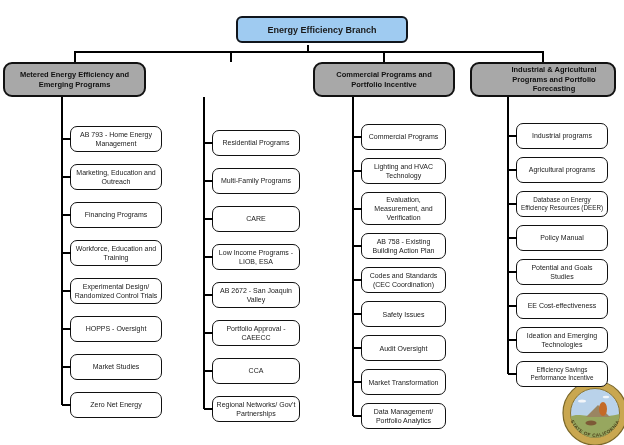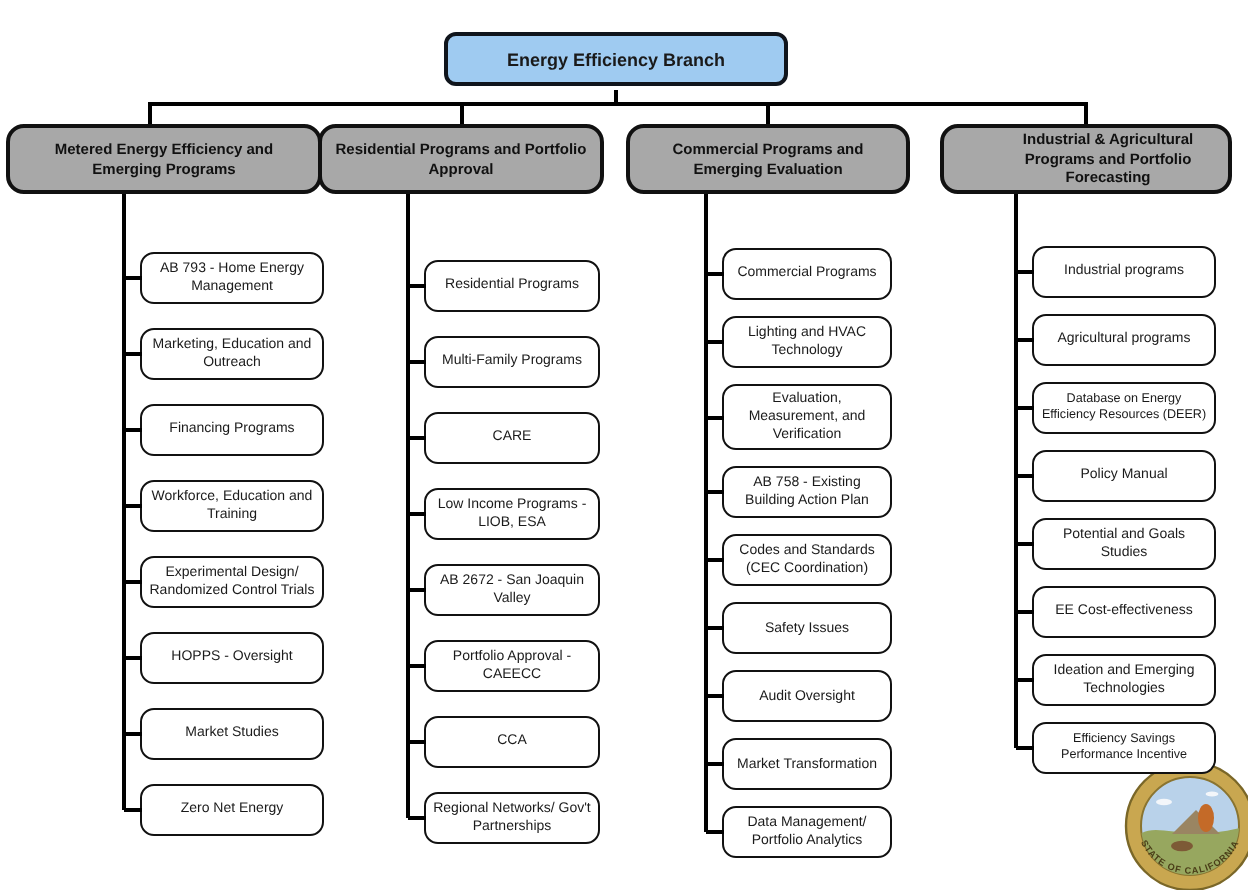--- a/index.html
+++ b/index.html
@@ -2,39 +2,39 @@
 <html style="--root-fill: #9FCBF1; --header-fill: #A8A8A8; --line: #000000;"><head>
 <meta charset="utf-8">
 <style>
   html,body{margin:0;padding:0;background:#fff;}
   #canvas{
     position:relative;width:624px;height:445px;background:#fff;overflow:hidden;
     font-family:"Liberation Sans",sans-serif;color:#1a1a1a;
   }
   
   .root-node{
-    position:absolute;left:222px;top:16px;width:172px;height:27px;box-sizing:border-box;
+    position:absolute;left:236px;top:16px;width:172px;height:27px;box-sizing:border-box;
     background:var(--root-fill,#9FCBF1);border:2px solid #10151c;border-radius:6px;
     display:flex;align-items:center;justify-content:center;
     font-size:9px;font-weight:bold;text-align:center;
   }
   
   .line{position:absolute;background:var(--line,#000);}
   .stem {left:307px;top:45px;width:2px;height:7px;}
   .bus  {left:74px; top:51px;width:470px;height:2px;}
   .drop {top:51px;width:2px;height:11px;}
   .d1{left:74px;} .d2{left:230px;} .d3{left:383px;} .d4{left:542px;}
   
   .hdr{
     position:absolute;top:62px;height:35px;box-sizing:border-box;
     background:var(--header-fill,#A8A8A8);border:2px solid #111;border-radius:9px;
     display:flex;align-items:center;justify-content:center;text-align:center;
     font-size:7.5px;font-weight:bold;line-height:1.25;padding:2px 6px;color:#111;
   }
-  .h1{left:3px;width:158px;}
+  .h1{left:3px;width:143px;}
   .h2{left:159px;width:143px;}
   .h3{left:313px;width:142px;}
   .h4{left:470px;width:146px;padding-left:28px;}
   
   .items{position:absolute;display:flex;flex-direction:column;}
   .items::before{ 
     content:"";position:absolute;left:-9px;bottom:13px;width:2px;background:var(--line,#000);
   }
   .c1{left:70px;width:92px;top:126px;gap:12px;}  .c1::before{top:-29px;}
   .c2{left:212px;width:88px;top:130px;gap:12px;} .c2::before{top:-33px;}
@@ -83,22 +83,21 @@
   <div class="root-node">Energy Efficiency Branch</div>
 
   <div class="line stem"></div>
   <div class="line bus"></div>
   <div class="line drop d1"></div>
   <div class="line drop d2"></div>
   <div class="line drop d3"></div>
   <div class="line drop d4"></div>
 
   <div class="hdr h1">Metered Energy Efficiency and Emerging Programs</div>
-  <div class="hdr h2">Residential Programs and Portfolio Approval</div>
-  <div class="hdr h3">Commercial Programs and Emerging Evaluation</div>
+  <div class="hdr h3">Commercial Programs and Portfolio Incentive</div>
   <div class="hdr h4">Industrial &amp; Agricultural Programs and Portfolio Forecasting</div>
 
   <div class="items c1">
     <div class="item">AB 793 - Home Energy Management</div>
     <div class="item">Marketing, Education and Outreach</div>
     <div class="item">Financing Programs</div>
     <div class="item">Workforce, Education and Training</div>
     <div class="item">Experimental Design/ Randomized Control Trials</div>
     <div class="item">HOPPS - Oversight</div>
     <div class="item">Market Studies</div>

